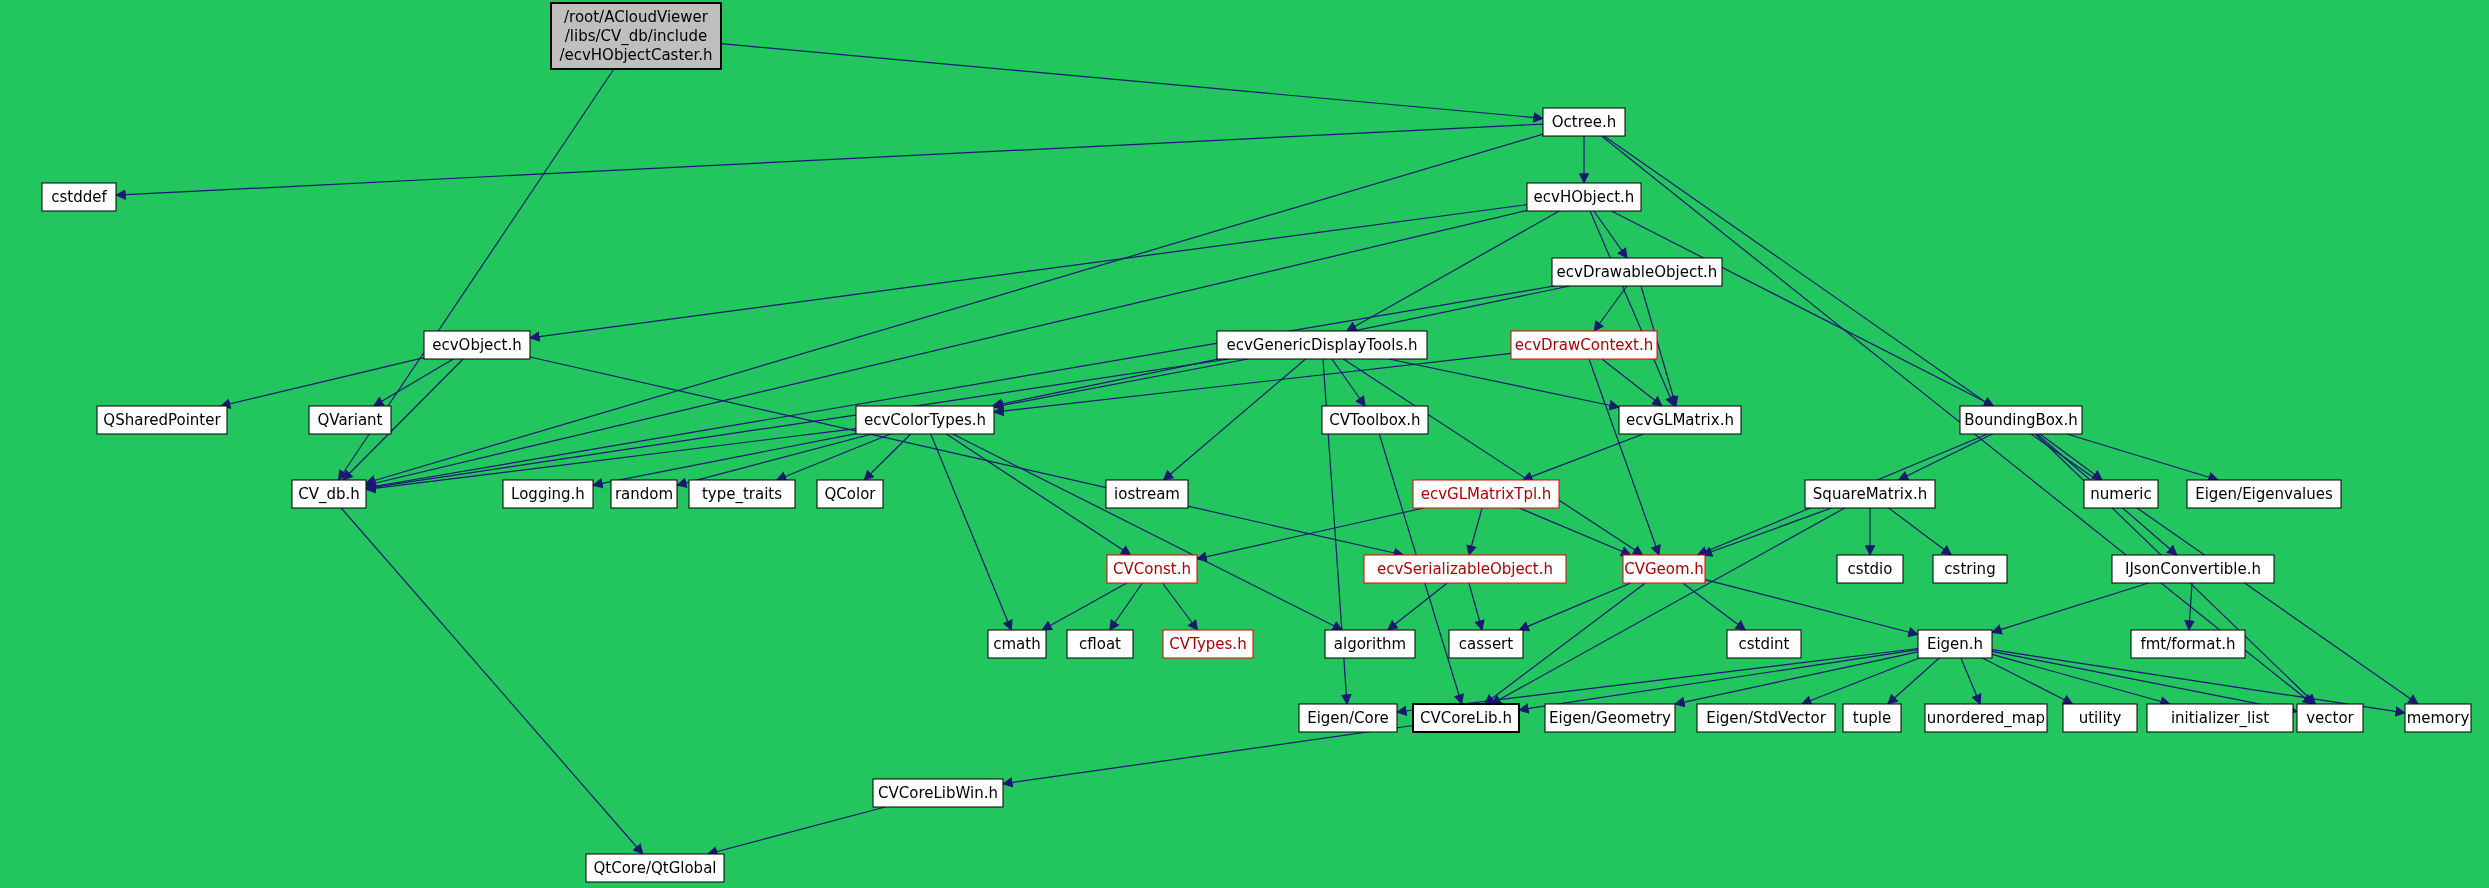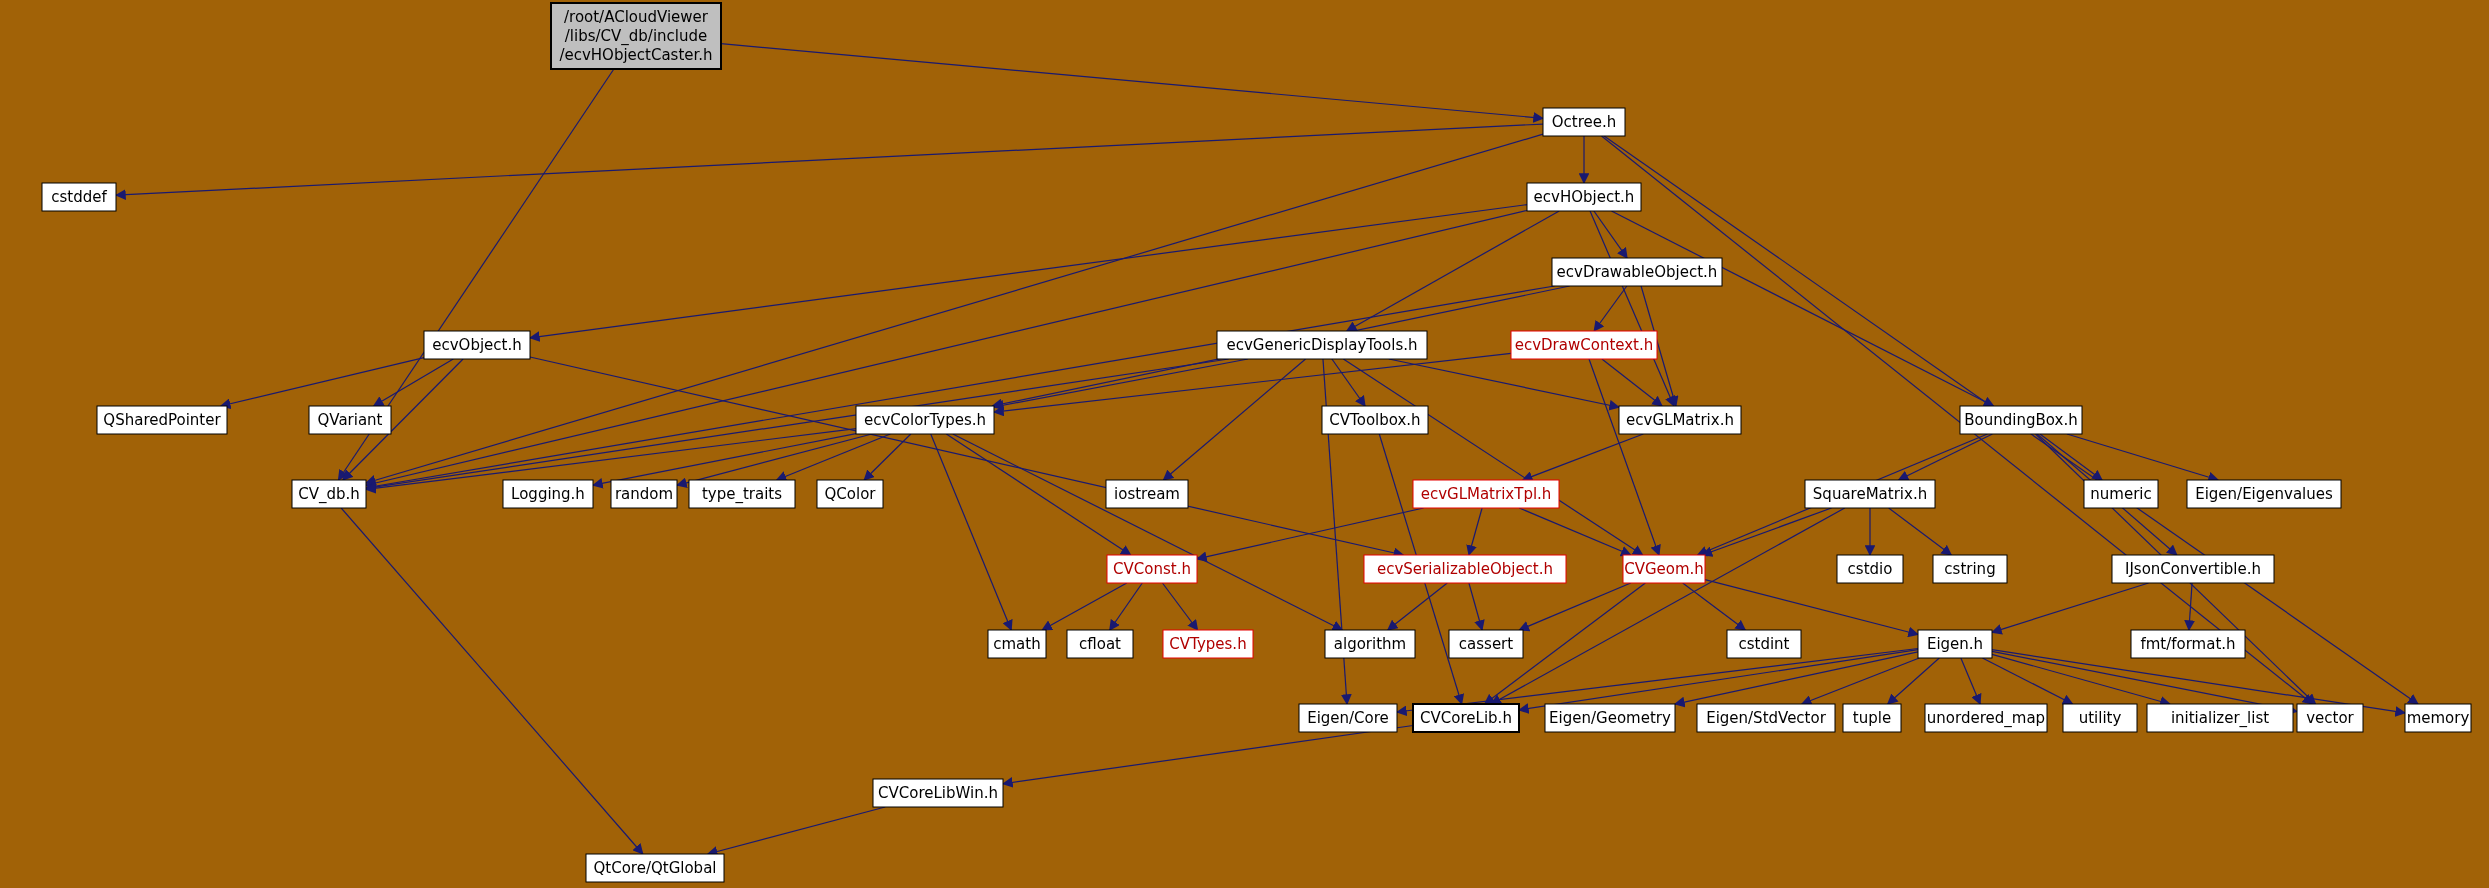--- a/index.html
+++ b/index.html
@@ -1,16 +1,16 @@
 <!DOCTYPE html>
 <html><head>
 <meta charset="utf-8">
 <style>
   html,body{margin:0;padding:0;background:#ffffff;}
-  #canvas{position:relative;width:2489px;height:888px;background:#a16207;overflow:hidden;
+  #canvas{position:relative;width:2489px;height:888px;background:#22c55e;overflow:hidden;
           font-family:"DejaVu Sans","Liberation Sans",sans-serif;text-align:right;}
   svg{display:block;}
   svg text{font-family:"DejaVu Sans","Liberation Sans",sans-serif;font-size:15px;}
 </style>
 </head>
 <body>
 
 <div id="canvas">
   <svg id="graph" width="2489" height="888" viewBox="0 0 2489 888">
     <defs>

